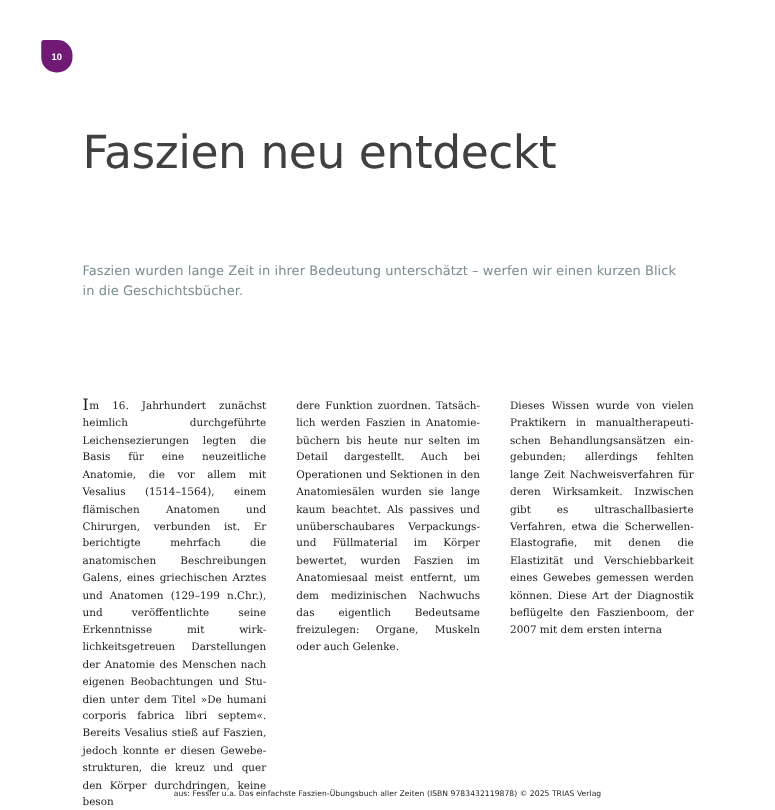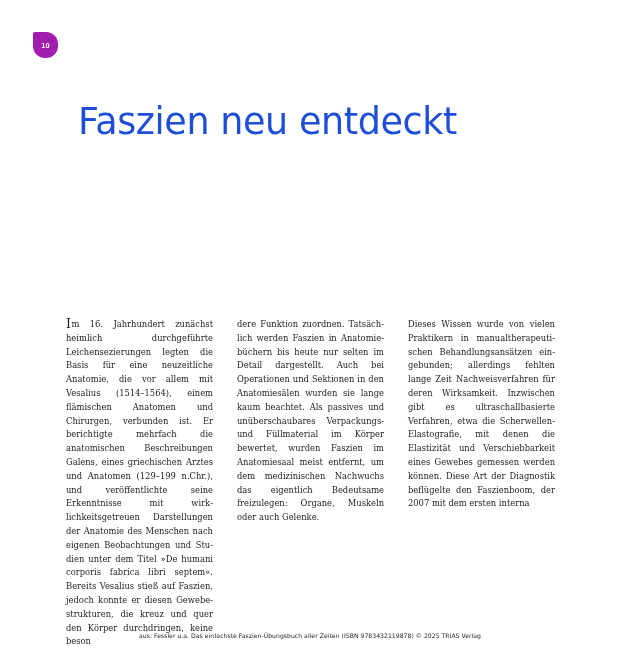--- a/index.html
+++ b/index.html
@@ -23,43 +23,43 @@
     background: #ffffff;
   }
 
   
   .page-badge {
     position: absolute;
     left: 33px;
     top: 32px;
     width: 25px;
     height: 26px;
-    background: #a21caf;
+    background: #701a75;
     border-radius: 2px 12px 12px 12px;
     display: flex;
     align-items: center;
     justify-content: center;
   }
   .page-badge-num {
     color: #ffffff;
     font-family: "Liberation Sans", sans-serif;
     font-size: 7.5px;
     font-weight: bold;
     letter-spacing: 0.2px;
     line-height: 1;
     margin-top: 1px;
   }
 
   
   .title {
     position: absolute;
-    left: 78px;
+    left: 66px;
     top: 78px;
     width: 500px;
-    color: #1d4ed8;
+    color: #404040;
     font-family: "DejaVu Sans", sans-serif;
     font-size: 36.5px;
     font-weight: normal;
     letter-spacing: -0.4px;
     line-height: 1.1;
     white-space: nowrap;
   }
 
   
   .subtitle {
@@ -126,20 +126,21 @@
 <body>
 
 <div class="page">
 
   <div class="page-badge">
     <span class="page-badge-num">10</span>
   </div>
 
   <h1 class="title">Faszien neu entdeckt</h1>
 
+  <p class="subtitle">Faszien wurden lange Zeit in ihrer Bedeutung unterschätzt – werfen wir einen kurzen Blick in die Geschichtsbücher.</p>
 
   <div class="columns">
 
     <div class="column">
       <p><span class="dropcap">I</span><span>m 16. Jahrhundert zunächst heim­lich durchgeführte Leichensezie­rungen legten die Basis für eine neuzeitliche Anatomie, die vor allem mit Vesalius (1514–1564), einem flämischen Anatomen und Chirurgen, verbunden ist. Er berich­tigte mehrfach die anatomischen Beschreibungen Galens, eines grie­chischen Arztes und Anatomen (129–199 n.Chr.), und veröffent­lichte seine Erkenntnisse mit wirk­lichkeitsgetreuen Darstellungen der Anatomie des Menschen nach eigenen Beobachtungen und Stu­dien unter dem Titel »De humani corporis fabrica libri septem«. Bereits Vesalius stieß auf Faszien, jedoch konnte er diesen Gewebe­strukturen, die kreuz und quer den Körper durchdringen, keine beson­</span></p>
     </div>
 
     <div class="column">
       <p><span>dere Funktion zuordnen. Tatsäch­lich werden Faszien in Anatomie­büchern bis heute nur selten im Detail dargestellt. Auch bei Opera­tionen und Sektionen in den Ana­tomiesälen wurden sie lange kaum beachtet. Als passives und unüber­schaubares Verpackungs- und Füllmaterial im Körper bewertet, wurden Faszien im Anatomiesaal meist entfernt, um dem medizini­schen Nachwuchs das eigentlich Bedeutsame freizulegen: Organe, Muskeln oder auch Gelenke.</span></p>
     </div>

